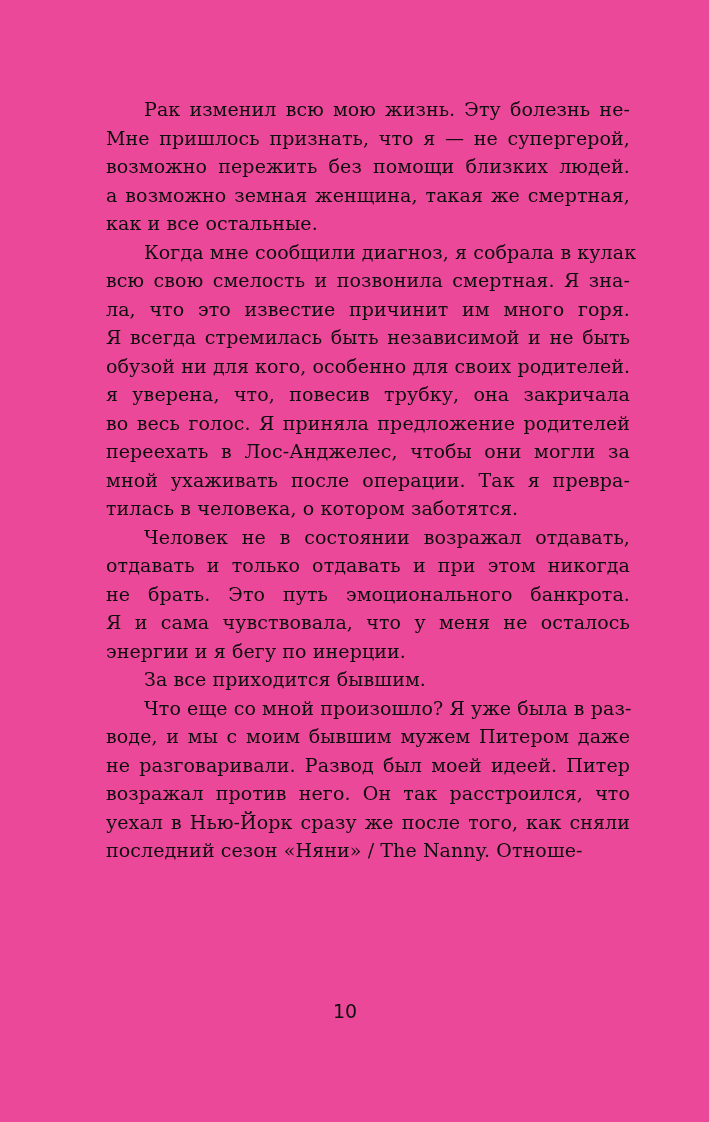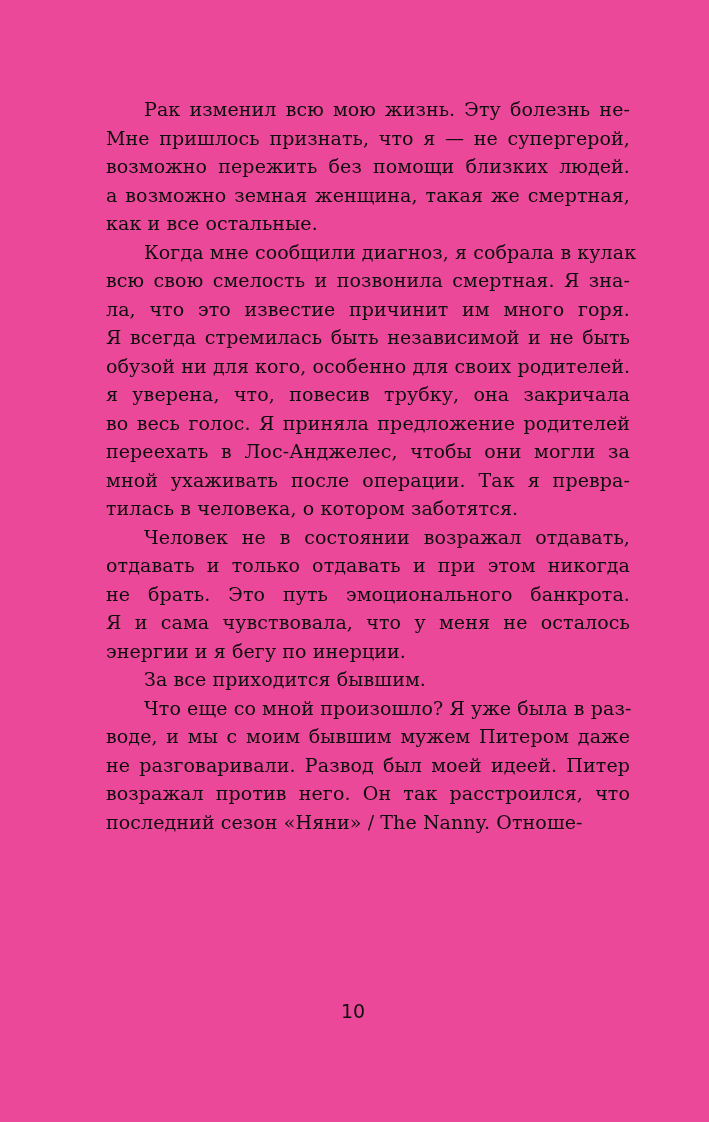--- a/index.html
+++ b/index.html
@@ -44,21 +44,20 @@
   }
   .page-number {
     position: absolute;
     top: 1000px;
     left: 0;
     width: 690px;
     text-align: center;
     font-family: "DejaVu Sans", sans-serif;
     font-size: 19px;
     color: #0e0e0e;
-    margin-left: 8px;
   }
 </style>
 </head>
 <body>
 
 <div class="page">
   <div class="text-block" id="text-block">
       <div class="paragraph">
         <div class="line indent">Рак изменил всю мою жизнь. Эту болезнь не-</div>
         <div class="line">Мне пришлось признать, что я — не супергерой,</div>
@@ -88,17 +87,18 @@
         <div class="line para-end">энергии и я бегу по инерции.</div>
       </div>
       <div class="paragraph">
         <div class="line indent para-end">За все приходится бывшим.</div>
       </div>
       <div class="paragraph">
         <div class="line indent">Что еще со мной произошло? Я уже была в раз-</div>
         <div class="line">воде, и мы с моим бывшим мужем Питером даже</div>
         <div class="line">не разговаривали. Развод был моей идеей. Питер</div>
         <div class="line">возражал против него. Он так расстроился, что</div>
+        <div class="line">уехал в Нью-Йорк сразу же после того, как сняли</div>
         <div class="line para-end">последний сезон «Няни» / The Nanny. Отноше-</div>
       </div>
     </div>
   <div class="page-number">10</div>
 </div>
 
 </body></html>

